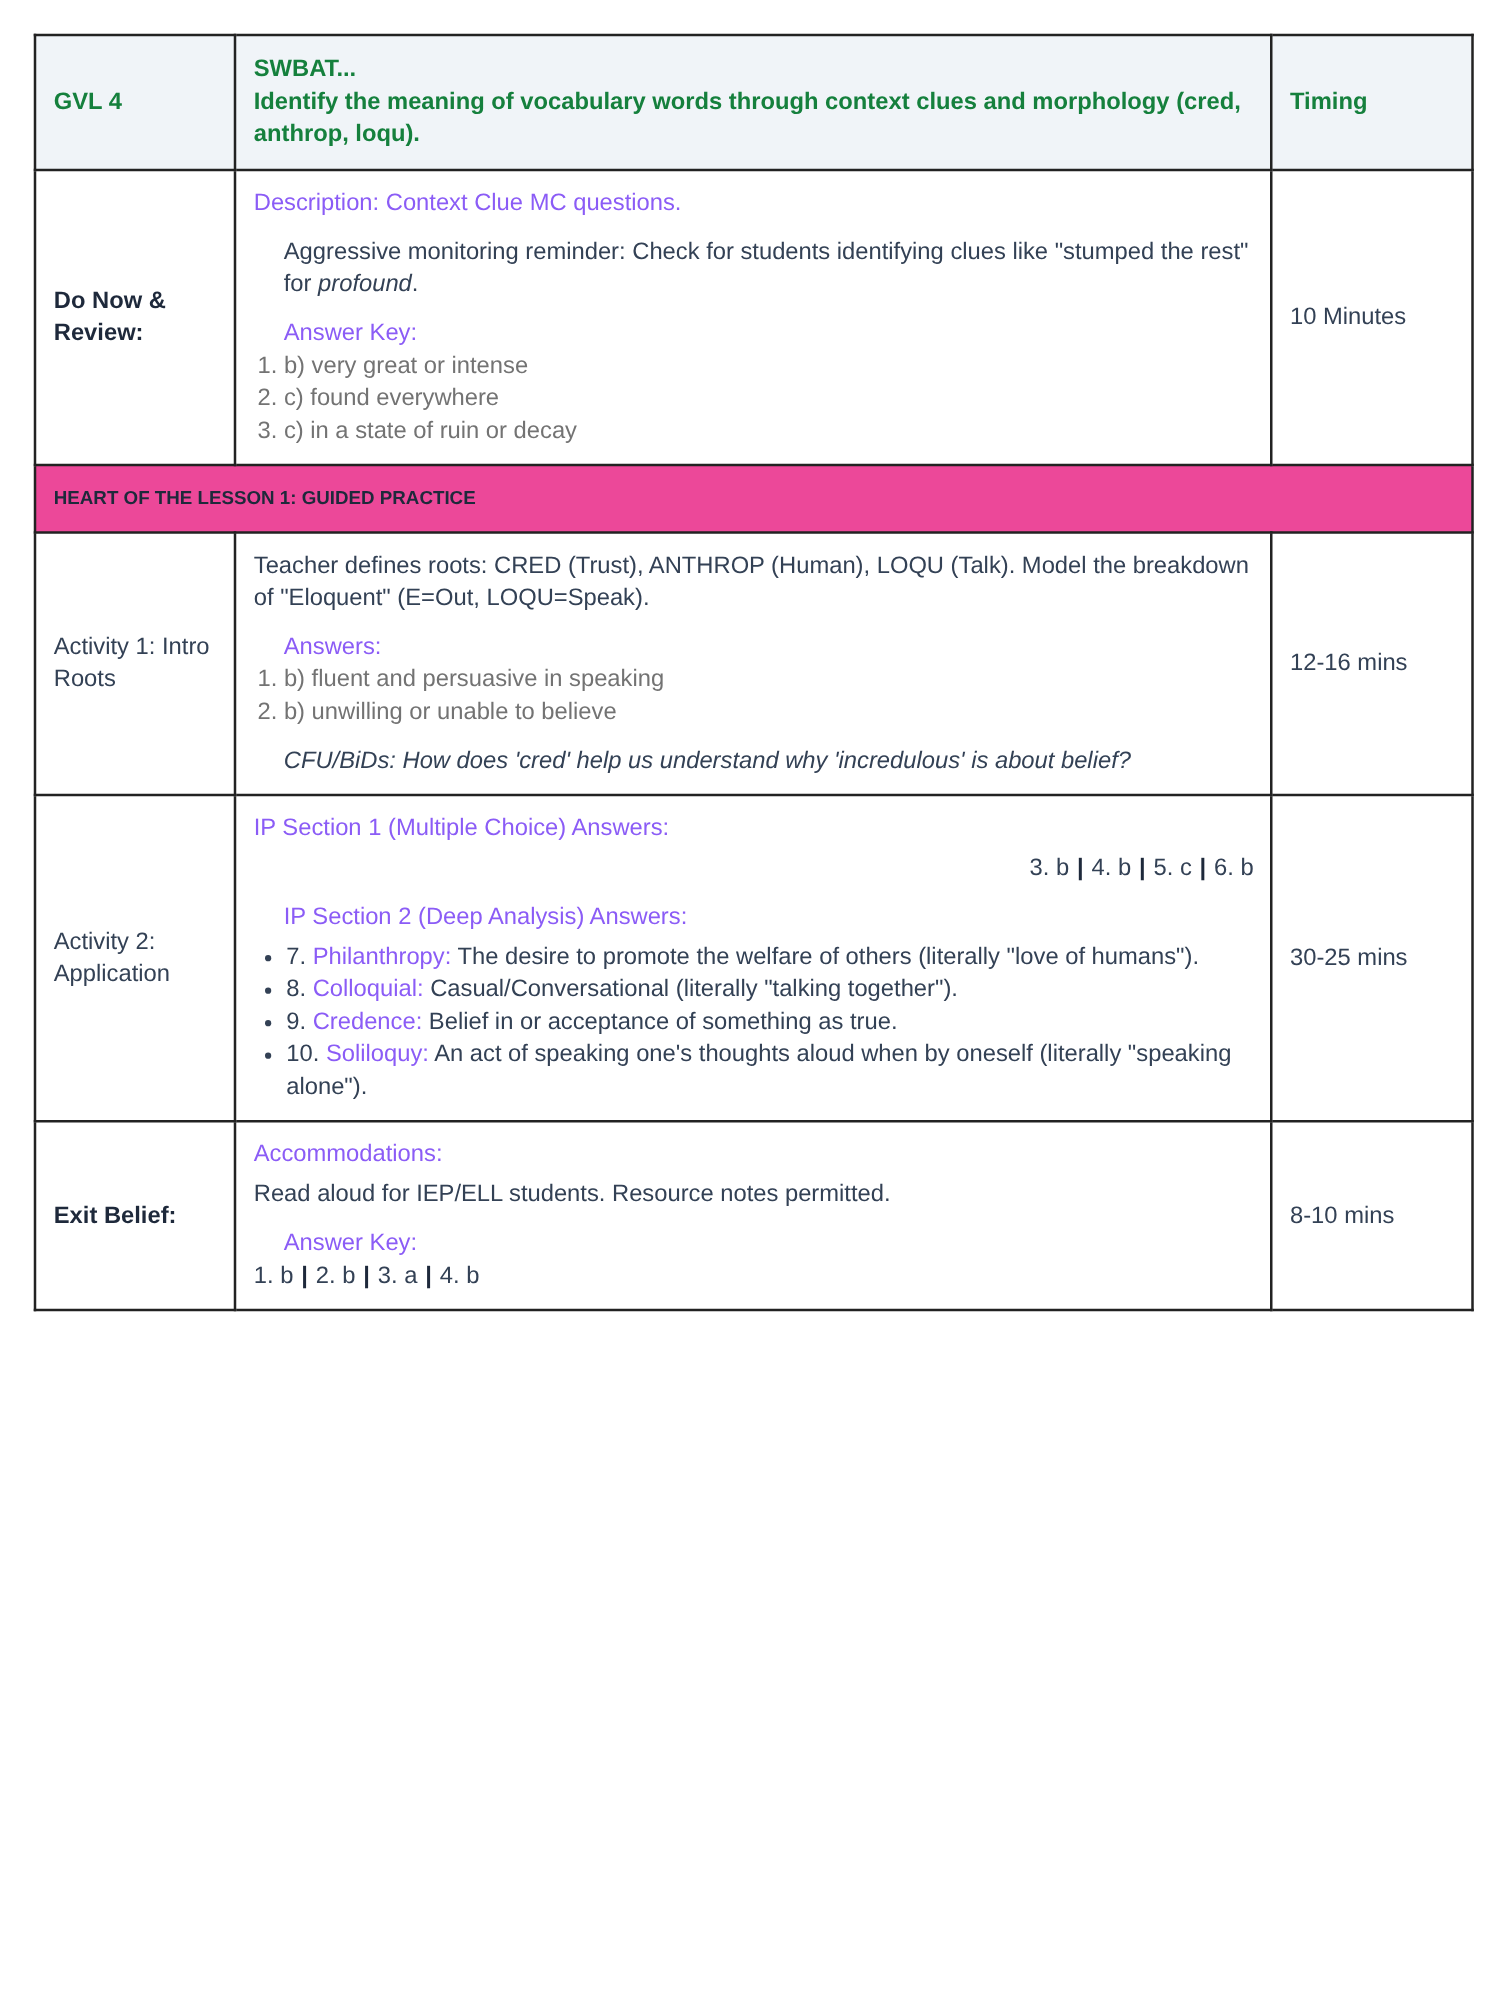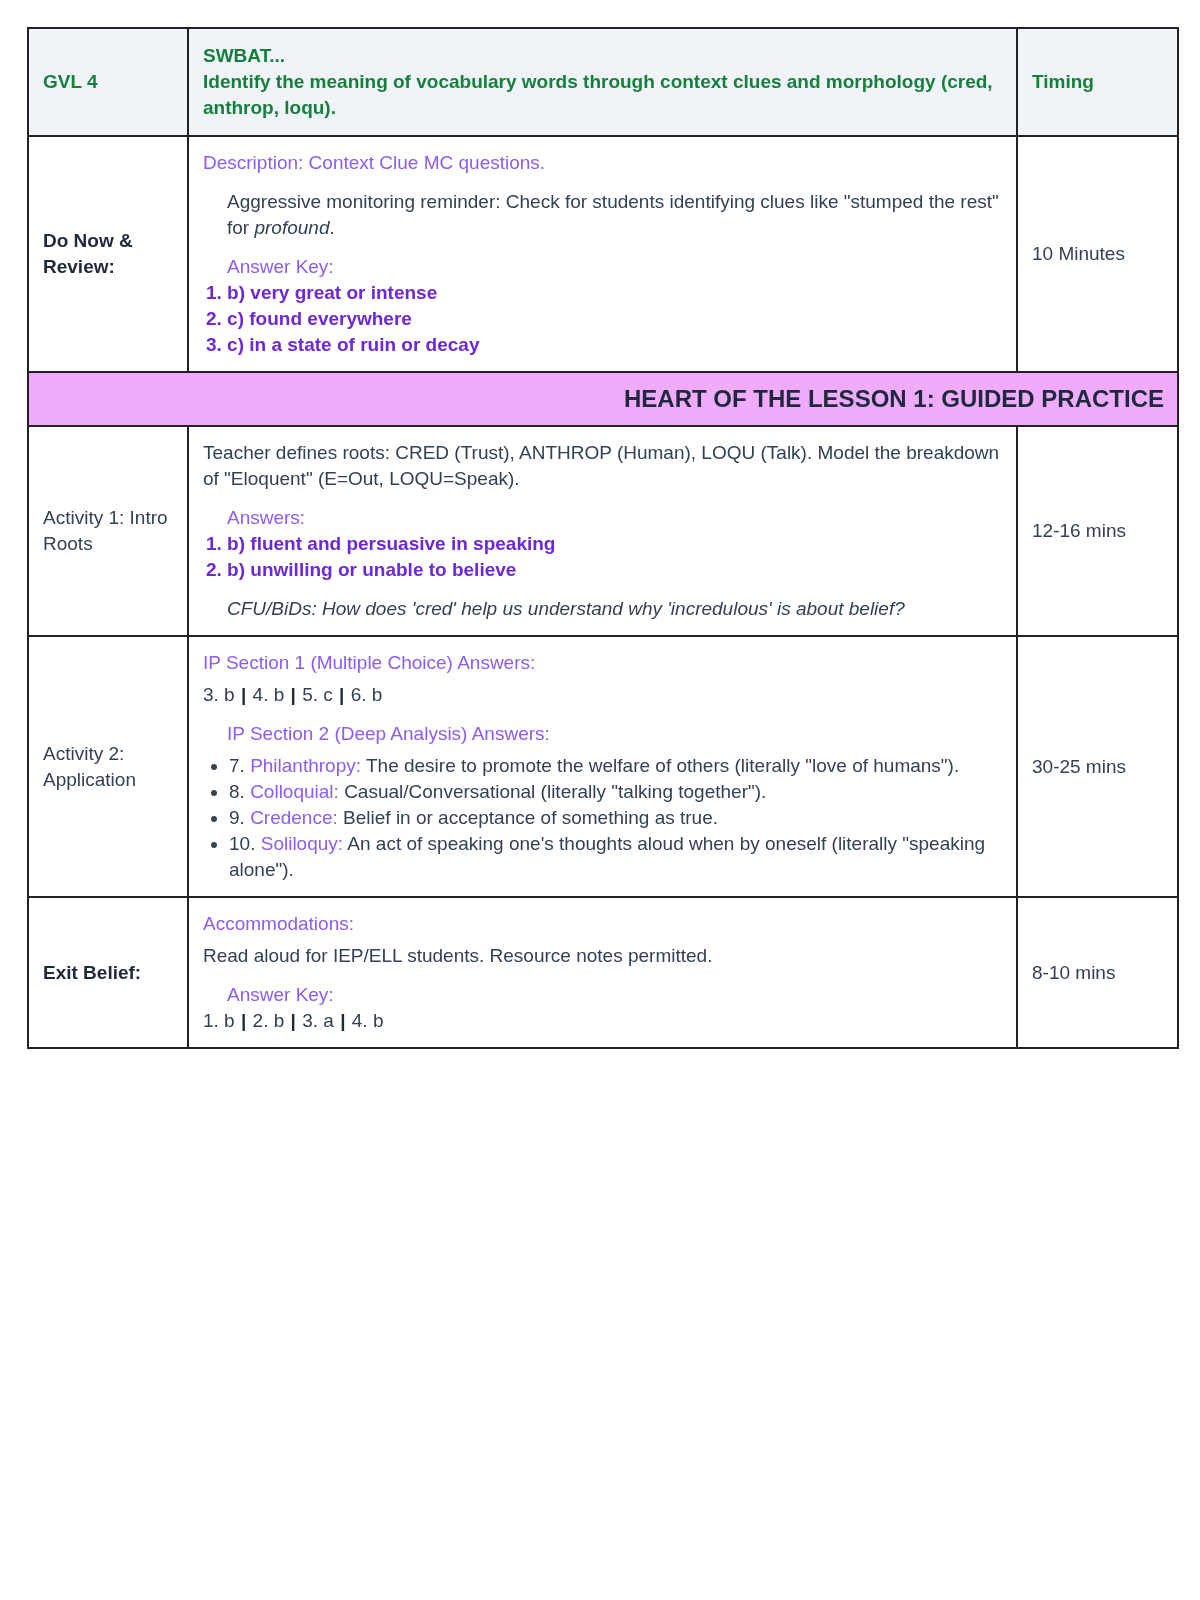--- a/index.html
+++ b/index.html
@@ -32,44 +32,43 @@
       padding: 13px 13px 13px 14px;
     }
     col.c1 { width: 160px; }
     col.c2 { width: 829px; }
     col.c3 { width: 161px; }
 
     .hdr td { background: #f0f4f8; font-weight: bold; color: #15803d; }
     .hdr td.mid { padding-top: 14px; padding-bottom: 14px; }
 
     .banner td {
-      background: #f0abfc;
-      text-align: right;
+      background: #ec4899;
+      text-align: left;
       font-weight: bold;
       color: #1e293b;
       padding: 7px 10px;
-      font-size: 24px;
+      font-size: 15px;
     }
 
     .label { color: #334155; }
     .label.bold { font-weight: bold; color: #1e293b; }
     .timing { color: #334155; margin-top: 44px; }
 
     .b { font-weight: normal; color: #8b5cf6; }
     .p { margin: 0; }
     .gap { margin-top: 13px; margin-left: 24px; }
     .it { font-style: italic; }
     .muted { color: #334155; }
 
     ol.keys {
       list-style: none;
       margin: 0;
       padding: 0 0 0 3px;
-      color: #6d28d9;
-      font-weight: bold;
+      color: #737373;
     }
     ul.bul {
       margin: 6px 0 0 0;
       padding: 0 0 0 26px;
       color: #334155;
     }
     ul.bul li { margin: 0; }
     .pipe { color: #1e293b; font-weight: bold; padding: 0 1px; }
   </style>
 </head>
@@ -124,21 +123,21 @@
         <p class="p gap it muted">CFU/BiDs: How does 'cred' help us understand why 'incredulous' is about belief?</p>
       </td>
       <td class="timing">12-16 mins</td>
     </tr>
 
 
     <tr>
       <td class="label">Activity 2: Application</td>
       <td>
         <p class="p b">IP Section 1 (Multiple Choice) Answers:</p>
-        <p class="p muted" style="margin-top:6px;"><span>3. b</span> <span class="pipe">|</span> <span>4. b</span> <span class="pipe">|</span> <span>5. c</span> <span class="pipe">|</span> <span>6. b</span></p>
+        <p class="p muted" style="margin-top:6px;text-align:right;"><span>3. b</span> <span class="pipe">|</span> <span>4. b</span> <span class="pipe">|</span> <span>5. c</span> <span class="pipe">|</span> <span>6. b</span></p>
         <p class="p gap b">IP Section 2 (Deep Analysis) Answers:</p>
         <ul class="bul">
           <li><span>7. </span><span class="b">Philanthropy:</span><span> The desire to promote the welfare of others (literally "love of humans").</span></li>
           <li><span>8. </span><span class="b">Colloquial:</span><span> Casual/Conversational (literally "talking together").</span></li>
           <li><span>9. </span><span class="b">Credence:</span><span> Belief in or acceptance of something as true.</span></li>
           <li><span>10. </span><span class="b">Soliloquy:</span><span> An act of speaking one's thoughts aloud when by oneself (literally "speaking alone").</span></li>
         </ul>
       </td>
       <td class="timing">30-25 mins</td>
     </tr>

